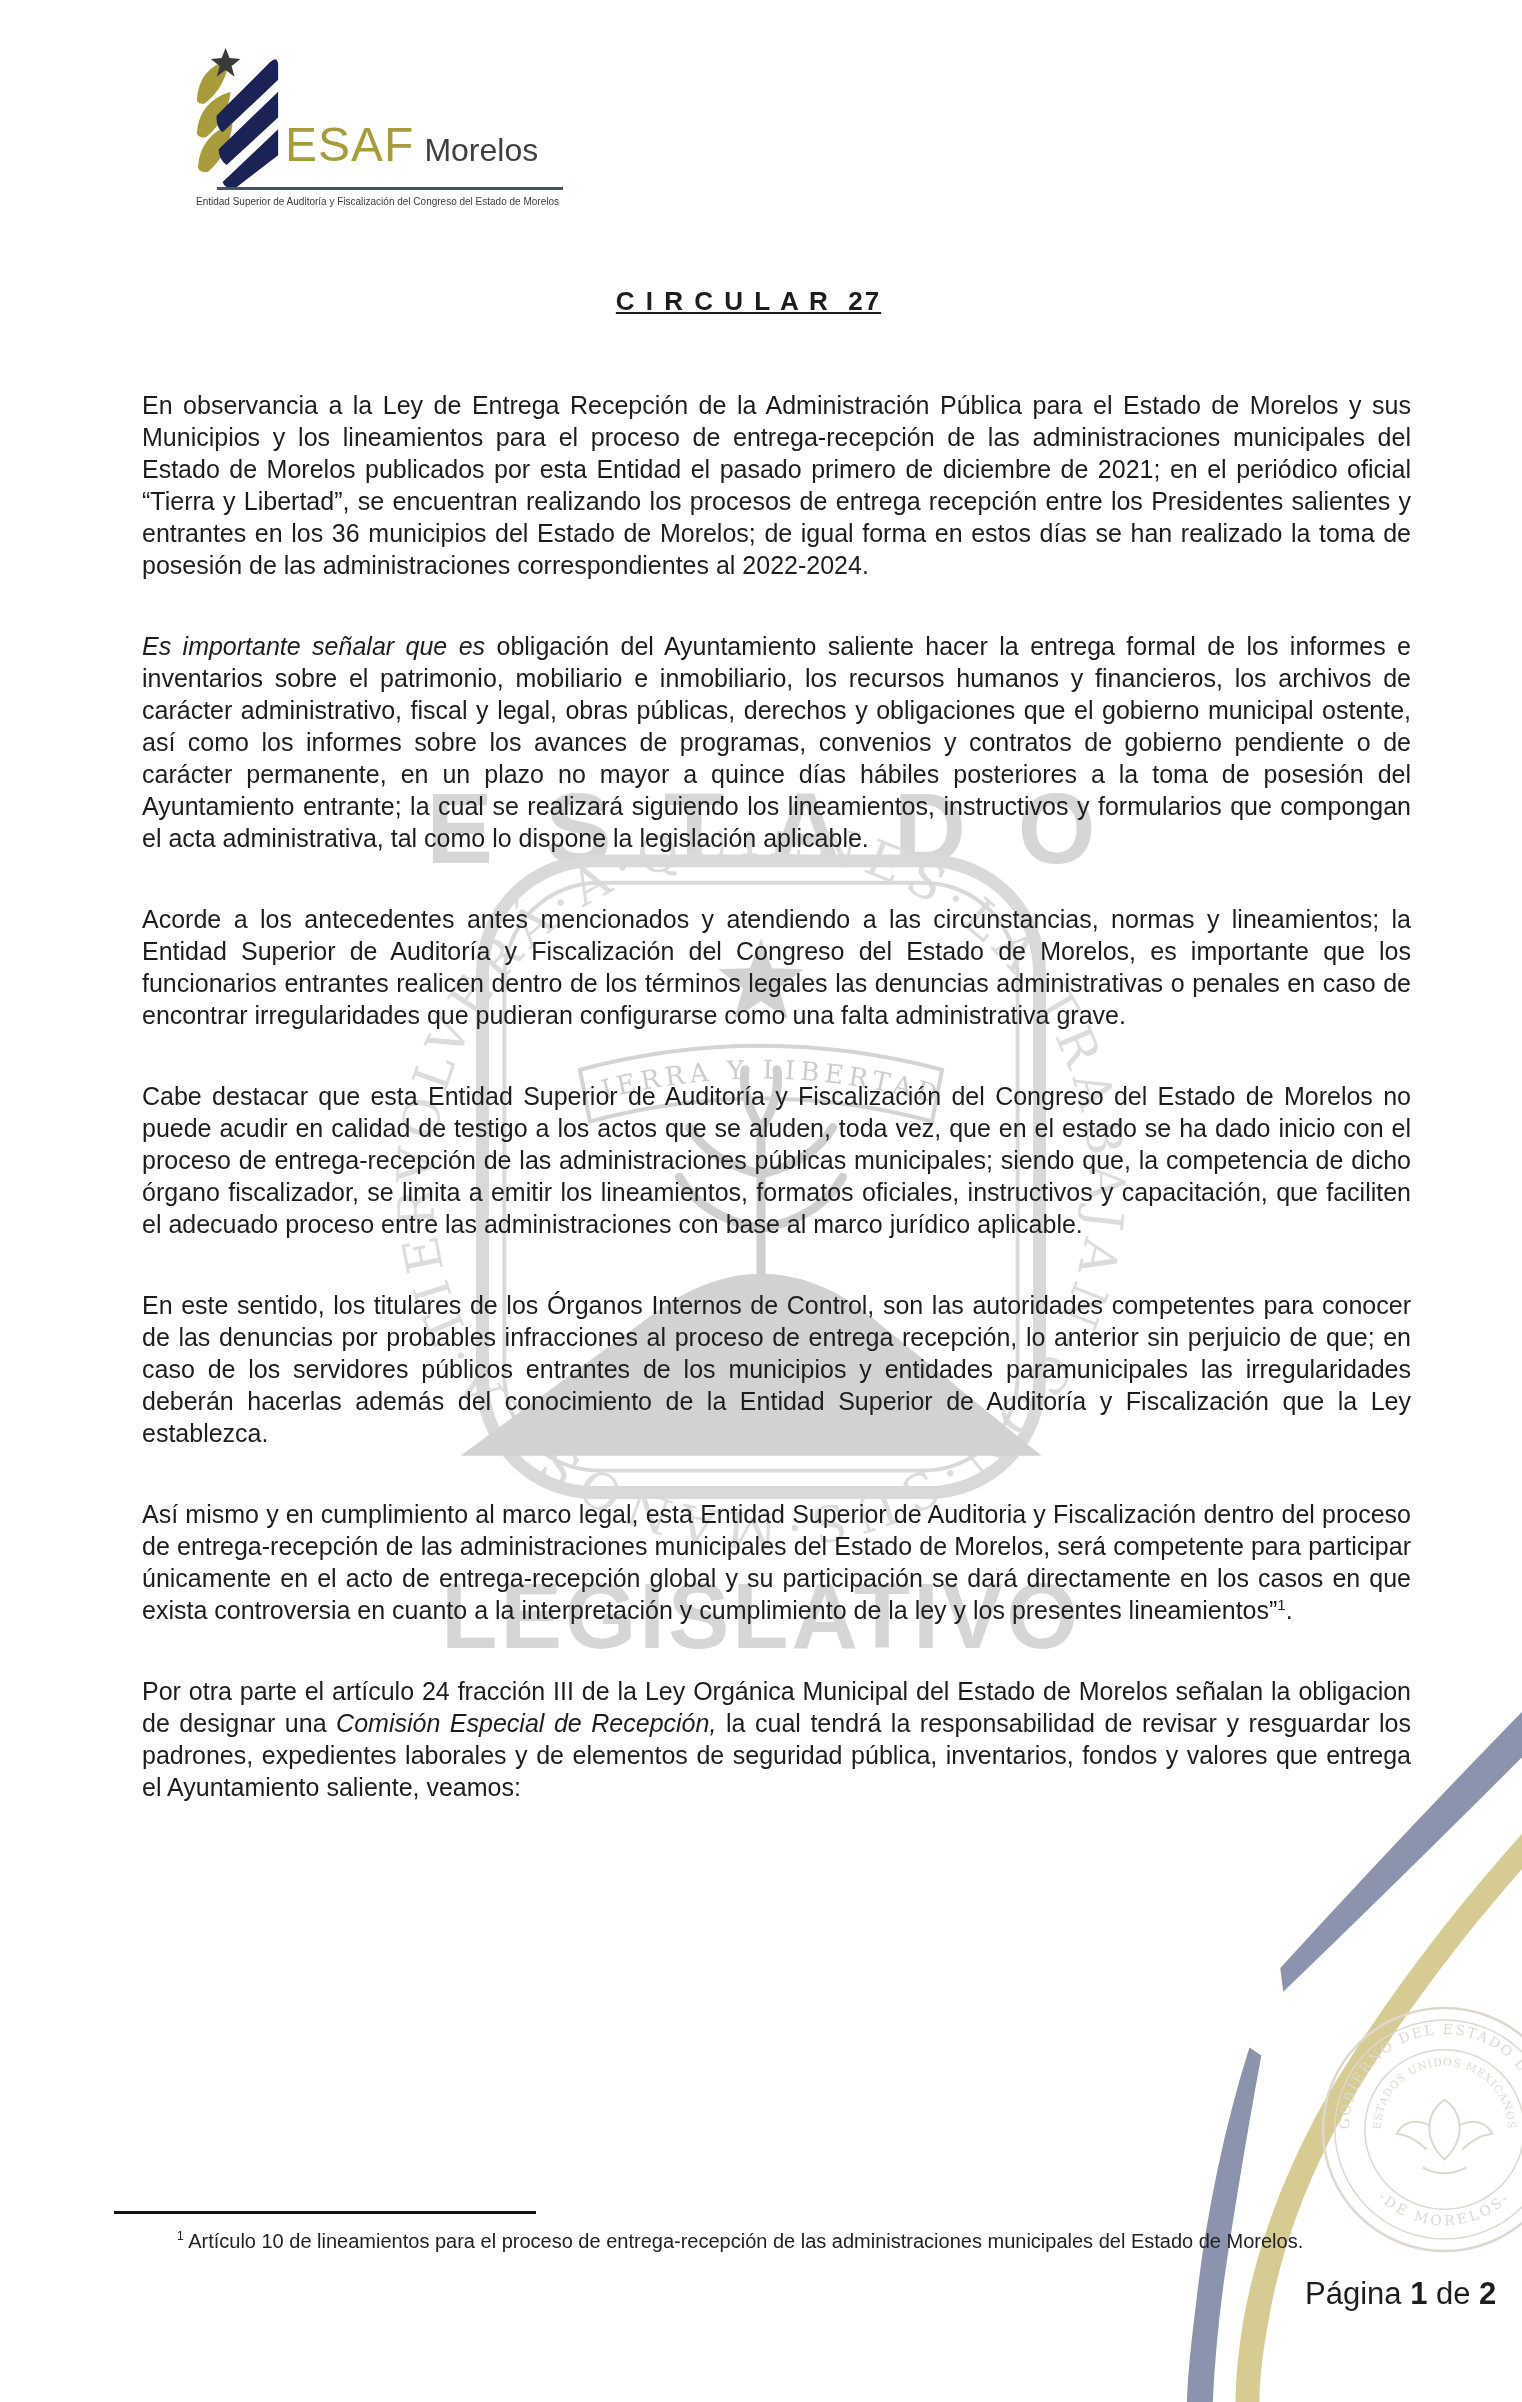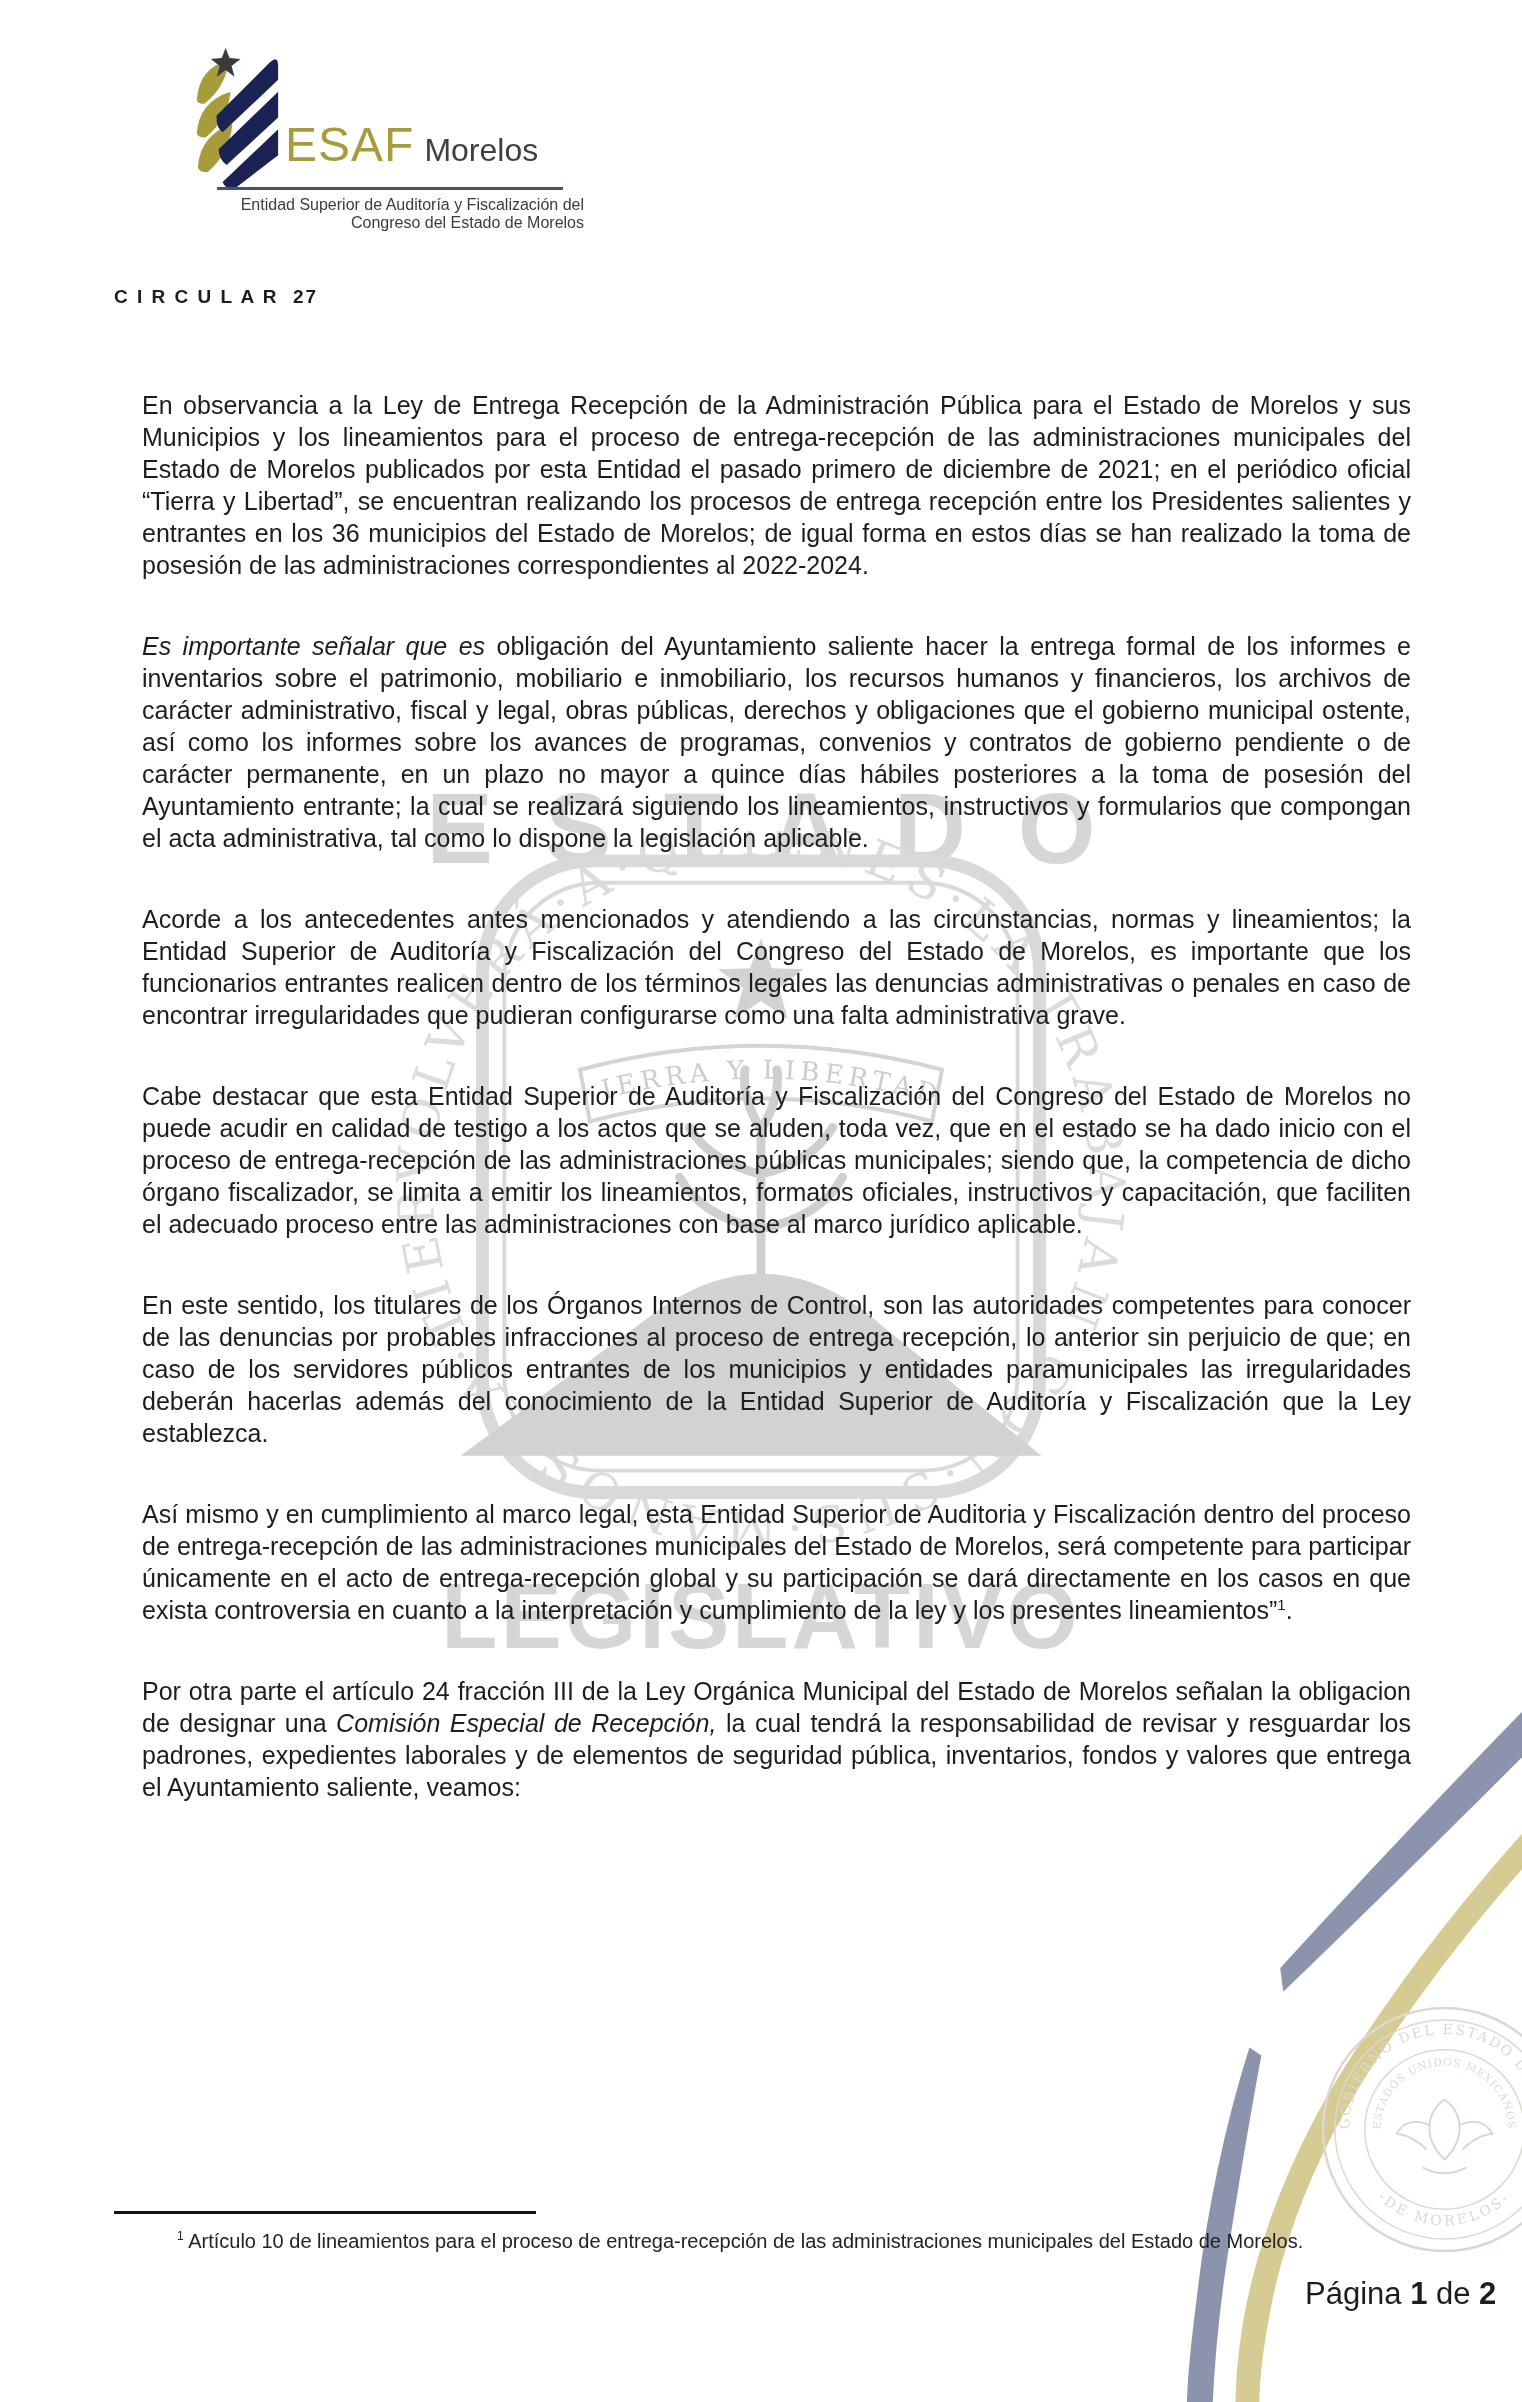--- a/index.html
+++ b/index.html
@@ -32,24 +32,24 @@
   .seal-svg{position:absolute; left:1315px; top:2000px; z-index:1; pointer-events:none;}
   .seal-line{stroke:var(--seal); fill:none;}
   .seal-text{font-family:"DejaVu Serif", serif; fill:var(--seal);}
   
   .content{position:absolute; left:0; top:0; width:100%; height:100%; z-index:2;}
   .logo-icon{position:absolute; left:183px; top:38px;}
   .logo-wordmark{position:absolute; left:285px; top:117px; display:flex; align-items:baseline;}
   .logo-acronym{font-size:48px; color:var(--logo_gold); letter-spacing:1px;}
   .logo-region{font-size:32px; color:#3f3f3f; margin-left:10px;}
   .logo-rule{position:absolute; left:217px; top:187px; width:346px; height:3px; background:var(--rule);}
-  .logo-tagline{position:absolute; left:196px; top:196px; width:388px; text-align:right;
-    font-size:16px; color:#3c3c3c;}
-  .doc-title{position:absolute; left:114px; top:286px; width:1269px; text-align:left;
-    font-weight:bold; font-size:19px; letter-spacing:2px; white-space:pre;}
+  .logo-tagline{position:absolute; left:196px; top:196px; width:388px; text-align:left;
+    font-size:10px; color:#3c3c3c;}
+  .doc-title{position:absolute; left:114px; top:286px; width:1269px; text-align:center;
+    font-weight:bold; font-size:26px; letter-spacing:2px; white-space:pre;text-decoration:underline;}
   .bodytext{position:absolute; left:114px; top:389px; width:1269px;
     font-size:25px; line-height:32px; text-align:justify;margin-left:28px;}
   .bodytext p{margin:0 0 49px 0;}
   .bodytext .i{font-style:italic;}
   .bodytext sup, .footnote sup{font-size:60%; vertical-align:super; line-height:0;}
   .footnote-sep{position:absolute; left:114px; top:2211px; width:422px; height:3px; background:#111;}
   .footnote{position:absolute; left:177px; top:2230px; width:1214px; font-size:20px; color:#222;}
   .footer-block{position:absolute; left:157px; top:2270px; font-weight:bold; font-size:21px;
     line-height:35px; color:#262626;}
   .footer-link{color:var(--link); text-decoration:underline; cursor:pointer;}

